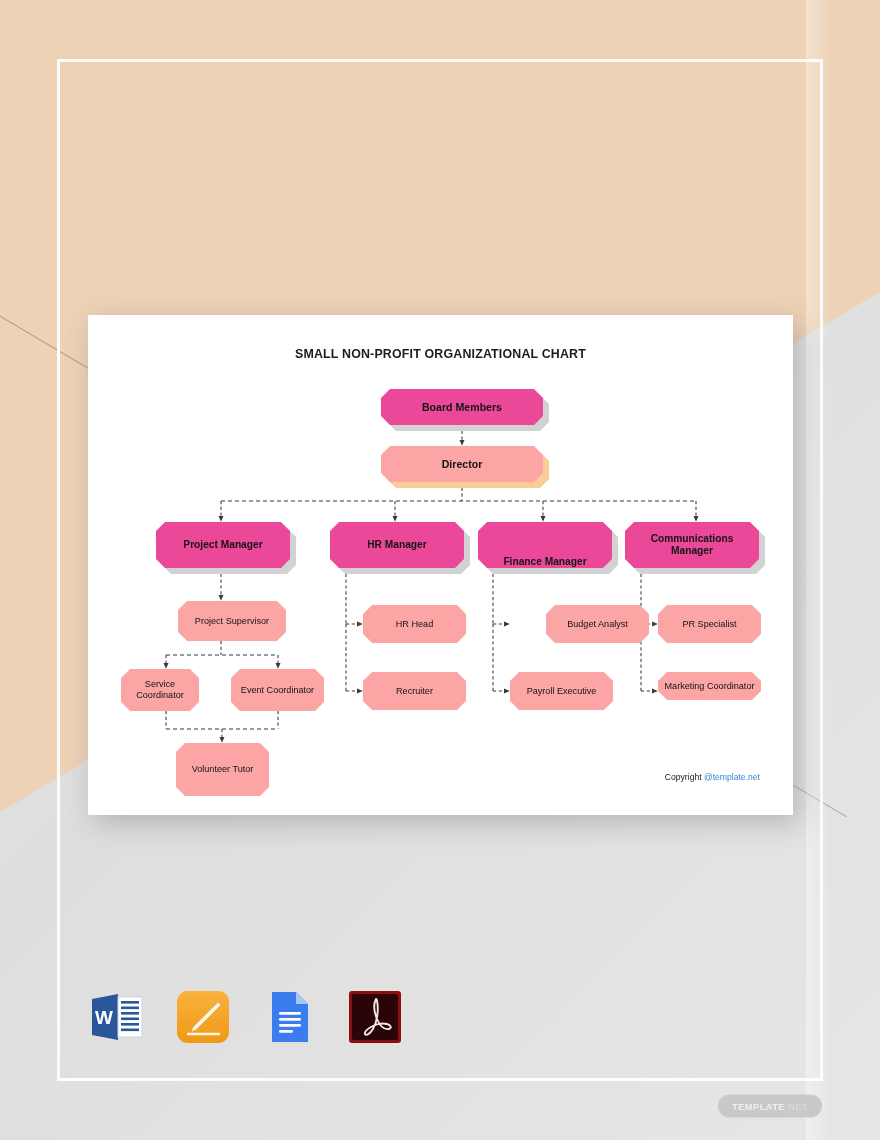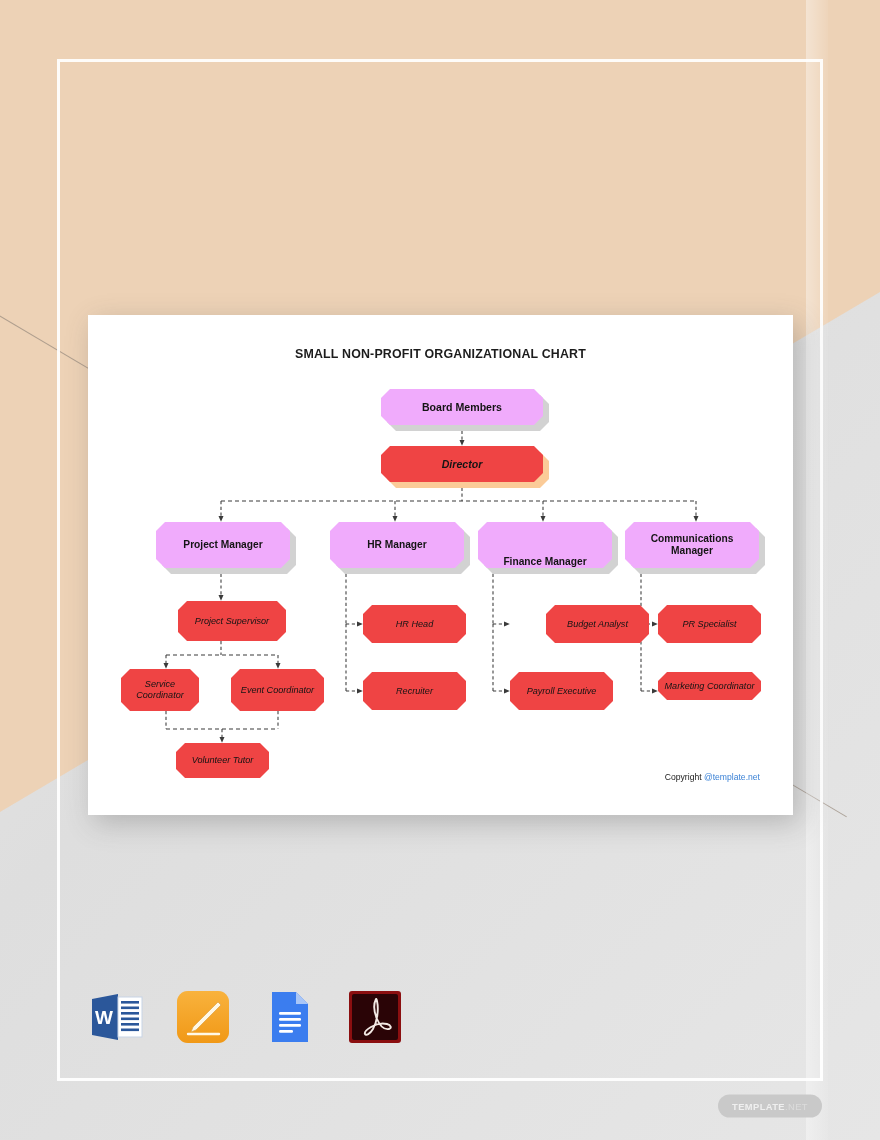--- a/index.html
+++ b/index.html
@@ -87,22 +87,22 @@
     clip-path: polygon(9px 0, calc(100% - 9px) 0, 100% 9px, 100% calc(100% - 9px),
                        calc(100% - 9px) 100%, 9px 100%, 0 calc(100% - 9px), 0 9px);
   }
   .node .cap { padding: 0 6px; }
   .node-shadow {
     position: absolute;
     background: #d2d2d2;
     clip-path: polygon(9px 0, calc(100% - 9px) 0, 100% 9px, 100% calc(100% - 9px),
                        calc(100% - 9px) 100%, 9px 100%, 0 calc(100% - 9px), 0 9px);
   }
-  .n-orange { background: #f0abfc; }
-  .n-grey   { background: #ef4444; font-style: italic; }
+  .n-orange { background: #ec4899; }
+  .n-grey   { background: #fca5a5; }
   .lvl-top  { font-size: 10.6px; font-weight: bold; }
   .lvl-mgr  { font-size: 10.2px; font-weight: bold; }
   .lvl-sub  { font-size: 9.1px; font-weight: normal; }
 
   
   #copyright {
     position: absolute; right: 33px; bottom: 33px;
     font-size: 8.6px; color: #1a1a1a;
   }
   #copyright .link { color: #3b82d6; }
@@ -245,21 +245,21 @@
       <div class="node n-grey lvl-sub" style="left:275px;top:357px;width:103px;height:38px;">
         <span class="cap">Recruiter</span>
       </div>
       <div class="node n-grey lvl-sub" style="left:422px;top:357px;width:103px;height:38px;">
         <span class="cap">Payroll Executive</span>
       </div>
       <div class="node n-grey lvl-sub" style="left:570px;top:357px;width:103px;height:28px;">
         <span class="cap">Marketing Coordinator</span>
       </div>
 
-      <div class="node n-grey lvl-sub" style="left:88px;top:428px;width:93px;height:35px;text-align:center;">
+      <div class="node n-grey lvl-sub" style="left:88px;top:428px;width:93px;height:53px;text-align:center;">
         <span class="cap">Volunteer Tutor</span>
       </div>
     </div>
 
     <div id="copyright">
       <span>Copyright</span>
       <span class="link">@template.net</span>
     </div>
   </div>
 

